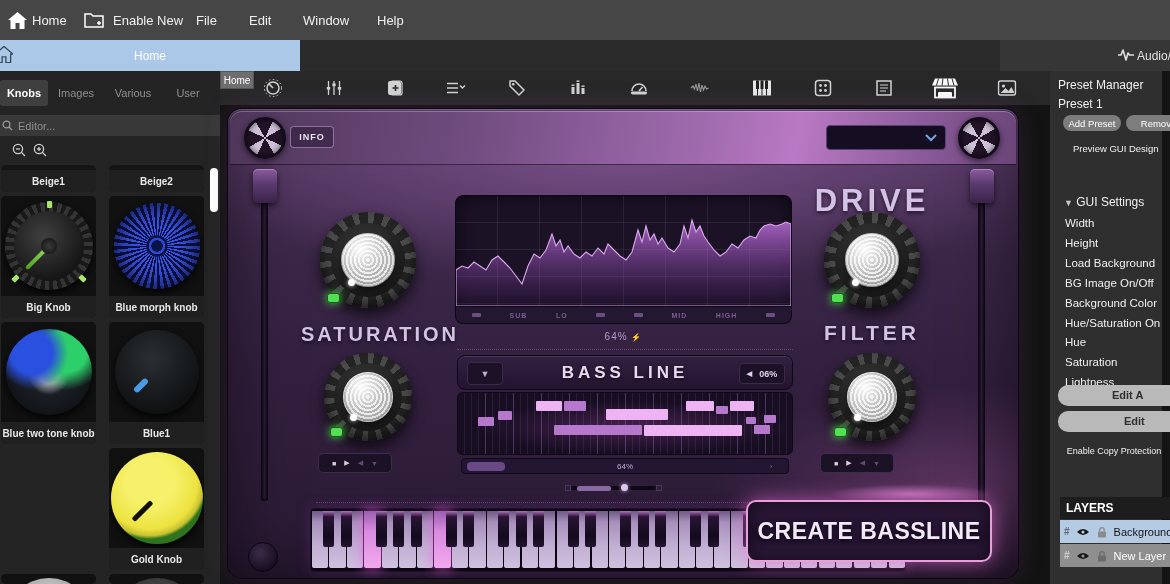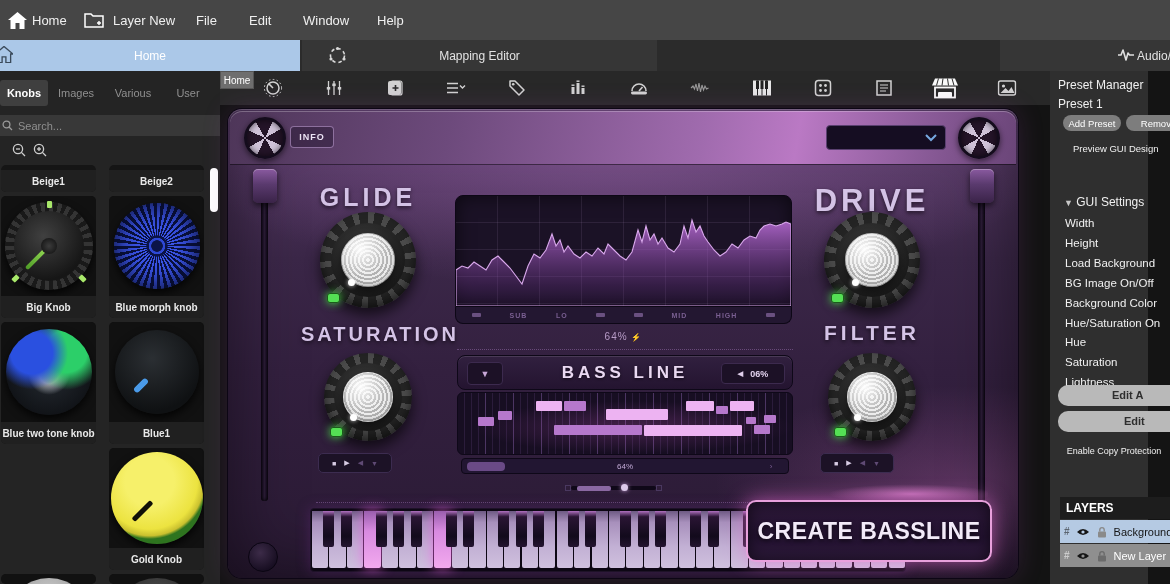--- a/index.html
+++ b/index.html
@@ -41,21 +41,21 @@
 .k-morph{width:86px;height:86px;background:radial-gradient(circle at 50% 50%,#0b1448 0 9%,#2e48d6 10% 13%,#0b1448 14% 17%,rgba(11,20,72,0) 18%),repeating-conic-gradient(#3b55ea 0 5deg,#0a1240 5deg 10deg);box-shadow:inset 0 0 26px #05081f,0 4px 9px rgba(0,0,0,.8)}
 .k-2tone{width:86px;height:86px;background:radial-gradient(circle at 30% 28%,#2a50e0 0 24%,rgba(42,80,224,0) 42%),radial-gradient(circle at 70% 26%,#2ccf69 0 24%,rgba(44,207,105,0) 44%),radial-gradient(circle at 50% 52%,#9aa0a8 0 16%,rgba(154,160,168,0) 34%),radial-gradient(circle at 50% 50%,#262c33,#0e1014 80%);box-shadow:0 4px 9px rgba(0,0,0,.8)}
 .k-blue1{width:84px;height:84px;background:radial-gradient(circle at 44% 34%,#2b2f33,#0f1113 72%);box-shadow:0 4px 9px rgba(0,0,0,.8)}
 .k-blue1 .ind{position:absolute;left:28%;bottom:24%;width:6px;height:17px;background:#4a9ae8;border-radius:3px;transform:rotate(45deg)}
 .k-blue2{width:88px;height:88px;background:radial-gradient(circle at 40% 33%,#5f98d8,#3a6cab 62%,#28507f 90%);box-shadow:0 4px 9px rgba(0,0,0,.8)}
 .k-blue2 .ind{position:absolute;left:24%;bottom:22%;width:6px;height:15px;background:#e8eef4;border-radius:3px;transform:rotate(45deg)}
 .k-gold{width:92px;height:92px;background:radial-gradient(circle at 42% 32%,#f6f06a 0 30%,#ece340 58%,#c9c02f 66%,#2e741f 70% 78%,#0d0d0d 80%);box-shadow:0 4px 9px rgba(0,0,0,.8)}
 .k-gold .ind{position:absolute;left:32%;bottom:22%;width:5px;height:26px;background:#101008;border-radius:2px;transform:rotate(45deg)}
 .k-gray-sliver{width:86px;height:86px;background:radial-gradient(circle at 50% 20%,#c9c9c9,#8e8e8e 60%)}
 
-#rightpanel{position:absolute;left:1050px;top:71px;width:98px;height:513px;background:#2f2f2f;color:#f0f0f0}
+#rightpanel{position:absolute;left:1050px;top:71px;width:112px;height:513px;background:#2f2f2f;color:#f0f0f0}
 .rp-text{position:absolute;white-space:nowrap}
 .rp-btn{position:absolute;background:#7d7d7d;border-radius:8px;color:#fff;font-size:9.5px;display:flex;align-items:center;justify-content:center;white-space:nowrap}
 .edit-btn{position:absolute;left:8px;width:140px;height:21px;background:#b9b9b9;border-radius:10px;color:#2e2e2e;font-size:11px;font-weight:bold}
 .gs-item{position:absolute;left:15px;font-size:11.5px;white-space:nowrap}
 #layers{position:absolute;left:10px;top:426px;width:158px}
 #layers-header{height:22px;background:#1d1d1d;display:flex;align-items:center;padding-left:6px;font-size:12px;font-weight:bold;color:#fff}
 .layer-row{height:23px;display:flex;align-items:center;gap:6px;padding-left:4px;margin-top:1px;font-size:11px}
 .layer-row.sel{background:#b5cae3;color:#141414}
 .layer-row.unsel{background:#8f8f8f;color:#fff}
 .hash{font-size:10px;font-weight:bold;opacity:.55}
@@ -76,21 +76,21 @@
 .pk-dot{position:absolute;left:29%;bottom:23%;width:7px;height:7px;border-radius:50%;background:#fff;box-shadow:0 0 4px rgba(255,255,255,.8)}
 .pk-led{position:absolute;left:7%;bottom:5%;width:13px;height:10px;border-radius:3px;background:#54e054;border:1px solid #1c5a1c;box-shadow:0 0 9px #54e054}
 #spectrum{position:absolute;left:227px;top:86px;width:337px;height:112px;background:#1b1226;border:1px solid #0d0716;border-radius:8px 8px 0 0;box-shadow:inset 0 0 18px rgba(0,0,0,.6);overflow:hidden}
 #bandstrip{position:absolute;left:227px;top:198px;width:337px;height:17px;background:#231731;border:1px solid #0d0716;border-top:none;border-radius:0 0 8px 8px;display:flex;align-items:center;justify-content:space-between;padding:0 16px;font-size:7px;font-weight:bold;letter-spacing:1px;color:#7a5f92}
 .band-tick{width:9px;height:4px;background:#6a5080;border-radius:1px}
 #spec-readout{position:absolute;left:227px;top:222px;width:337px;text-align:center;font-size:10px;color:#b89cc8;letter-spacing:1px}
 .dotline{position:absolute;border-top:1px dotted rgba(210,160,240,.32)}
 #bl-header{position:absolute;left:229px;top:246px;width:336px;height:35px;background:linear-gradient(180deg,#31203f,#241430);border:1px solid #0e0818;border-radius:8px;box-shadow:inset 0 1px 0 rgba(255,255,255,.12);display:flex;align-items:center}
 #bl-dd{position:absolute;left:9px;top:6px;width:36px;height:23px;background:#1c1126;border:1px solid #3c2a4e;border-radius:4px;display:flex;align-items:center;justify-content:center;color:#c8a8d8;font-size:9px}
 #bl-title{flex:1;text-align:center;font-size:17px;font-weight:bold;letter-spacing:4px;color:#ead9f2;text-shadow:0 1px 3px rgba(0,0,0,.6)}
-#bl-pct{position:absolute;right:7px;top:7px;width:64px;height:21px;background:#1c1126;border:1px solid #3c2a4e;border-radius:4px;display:flex;align-items:center;justify-content:center;gap:7px;color:#e0d0ec;font-size:9px;font-weight:bold}
+#bl-pct{position:absolute;right:7px;top:7px;width:46px;height:21px;background:#1c1126;border:1px solid #3c2a4e;border-radius:4px;display:flex;align-items:center;justify-content:center;gap:7px;color:#e0d0ec;font-size:9px;font-weight:bold}
 #sequencer{position:absolute;left:229px;top:283px;width:336px;height:63px;background:#170e22;border:1px solid #0e0818;border-radius:6px;overflow:hidden}
 #seqbar{position:absolute;left:233px;top:349px;width:328px;height:16px;background:#221632;border:1px solid #0e0818;border-radius:4px;display:flex;align-items:center;color:#c0a8d4;font-size:8px}
 .seq-arrow{width:34px;text-align:center;color:#7a5f92;font-size:8px}
 #seq-left-pill{position:absolute;left:5px;top:3px;width:38px;height:9px;background:#6a4a86;border-radius:4px}
 .transport{position:absolute;width:74px;height:20px;background:#1c1226;border:1px solid #3c2c50;border-radius:5px;display:flex;align-items:center;justify-content:center;gap:8px;font-size:7px}
 .tr-b{color:#d8cce4}.tr-d{color:#5f4a74}
 #hslider{position:absolute;left:337px;top:374px;width:97px;height:9px}
 #hslider .trk{position:absolute;left:6px;top:3px;right:6px;height:4px;background:#0f0818;border-radius:2px}
 #hslider .fill{position:absolute;left:12px;top:2.5px;width:34px;height:5px;background:#8a68a2;border-radius:2px}
 #hslider .thumb{position:absolute;left:56px;top:1px;width:7px;height:7px;border-radius:50%;background:#dcc9ea;box-shadow:0 0 4px rgba(220,180,240,.8)}
@@ -114,47 +114,36 @@
           <path d="M9.5 0 0 8h2.5v9h5v-6h4v6h5V8H19z" fill="#fff"></path>
         </svg>
     </span>
     <span class="mitem" style="left:32px">Home</span>
     <span class="mitem" style="left:84px">
       <svg width="20" height="16" viewBox="0 0 20 16">
           <path d="M1 2h6l2 2h10v11H1z" fill="none" stroke="#fff" stroke-width="1.5"></path>
           <path d="M15 9v4M13 11h4" stroke="#fff" stroke-width="1.4"></path>
         </svg>
     </span>
-    <span class="mitem" style="left:113px">Layer New</span>
+    <span class="mitem" style="left:113px">Enable New</span>
     <span class="mitem" style="left:196px">File</span>
     <span class="mitem" style="left:249px">Edit</span>
     <span class="mitem" style="left:303px">Window</span>
     <span class="mitem" style="left:377px">Help</span>
   </div>
 
   <div id="tabrow">
     <div class="tab active" style="left:0;width:300px">
       <span style="position:absolute;left:-5px;top:6px">
         <svg width="18" height="17" viewBox="0 0 19 17">
             <path d="M9.5 0 0 8h2.5v9h5v-6h4v6h5V8H19z" fill="none" stroke="#3a4a5a" stroke-width="1.4"></path>
           </svg>
       </span>
       <span>Home</span>
     </div>
-    <div class="tab inactive" style="left:302px;width:355px">
-      <span style="position:absolute;left:26px;top:6px">
-        <svg width="19" height="19" viewBox="0 0 19 19">
-            <circle cx="9.5" cy="9.5" r="7" fill="none" stroke="#d8d8d8" stroke-width="1.6" stroke-dasharray="3.5 3"></circle>
-            <circle cx="9.5" cy="2.5" r="1.6" fill="#d8d8d8"></circle>
-            <circle cx="3" cy="13" r="1.6" fill="#d8d8d8"></circle>
-            <circle cx="16" cy="13" r="1.6" fill="#d8d8d8"></circle>
-          </svg>
-      </span>
-      <span>Mapping Editor</span>
-    </div>
     <div class="tab inactive" style="left:1000px;width:170px;justify-content:flex-start">
       <span style="position:absolute;left:117px;top:8px">
         <svg width="18" height="14" viewBox="0 0 18 14">
             <path d="M1 7h3l2-5 3 10 2-7 1.5 2H17" fill="none" stroke="#e0e0e0" stroke-width="1.6" stroke-linejoin="round"></path>
           </svg>
       </span>
       <span style="position:absolute;left:137px">Audio/M</span>
     </div>
   </div>
 
@@ -265,21 +254,21 @@
     <div class="stab" style="left:106px;width:54px">Various</div>
     <div class="stab" style="left:166px;width:44px">User</div>
 
     <div id="search">
       <span style="margin:0 5px 0 2px">
         <svg width="11" height="11" viewBox="0 0 11 11">
             <circle cx="4.5" cy="4.5" r="3.4" fill="none" stroke="#9a9a9a" stroke-width="1.3"></circle>
             <line x1="7" y1="7" x2="10" y2="10" stroke="#9a9a9a" stroke-width="1.3"></line>
           </svg>
       </span>
-      <span>Search...</span>
+      <span>Editor...</span>
     </div>
 
     <span class="zoombtn" style="left:10px">
       <svg width="15" height="15" viewBox="0 0 15 15">
           <circle cx="6" cy="6" r="4.6" fill="none" stroke="#cfcfcf" stroke-width="1.3"></circle>
           <line x1="9.4" y1="9.4" x2="13" y2="13" stroke="#cfcfcf" stroke-width="1.3"></line>
           <line x1="4" y1="6" x2="8" y2="6" stroke="#cfcfcf" stroke-width="1.3"></line>
         </svg>
     </span>
     <span class="zoombtn" style="left:31px">
@@ -365,21 +354,20 @@
       <svg width="12" height="8" viewBox="0 0 12 8">
           <path d="M1 1l5 5 5-5" fill="none" stroke="#76a8e0" stroke-width="2"></path>
         </svg>
     </div>
 
     <div class="fader-track" style="left:33px;top:62px;height:330px"></div>
     <div class="fader-handle" style="left:25px;top:60px"></div>
     <div class="fader-track" style="left:750px;top:62px;height:375px"></div>
     <div class="fader-handle" style="left:742px;top:60px"></div>
 
-    <div class="knob-label" style="left:140px;top:74px;font-size:25px">GLIDE</div>
     <div class="knob-label" style="left:644px;top:74px;font-size:31px">DRIVE</div>
     <div class="knob-label" style="left:152px;top:214px;font-size:20px;letter-spacing:3px">SATURATION</div>
     <div class="knob-label" style="left:644px;top:212px;font-size:21px">FILTER</div>
 
     <div class="pknob" style="left:92px;top:103px;width:96px;height:96px">
       <div class="pk-ring"></div>
         <div class="pk-mid"></div>
         <div class="pk-cap"></div>
         <div class="pk-dot"></div>
         <div class="pk-led"></div>

